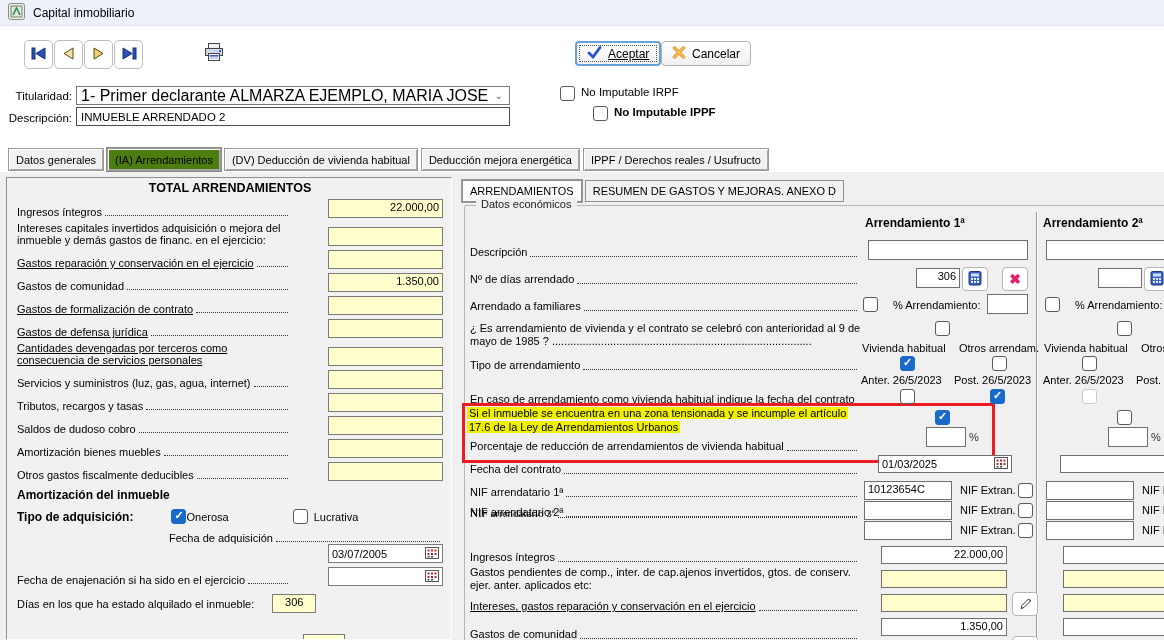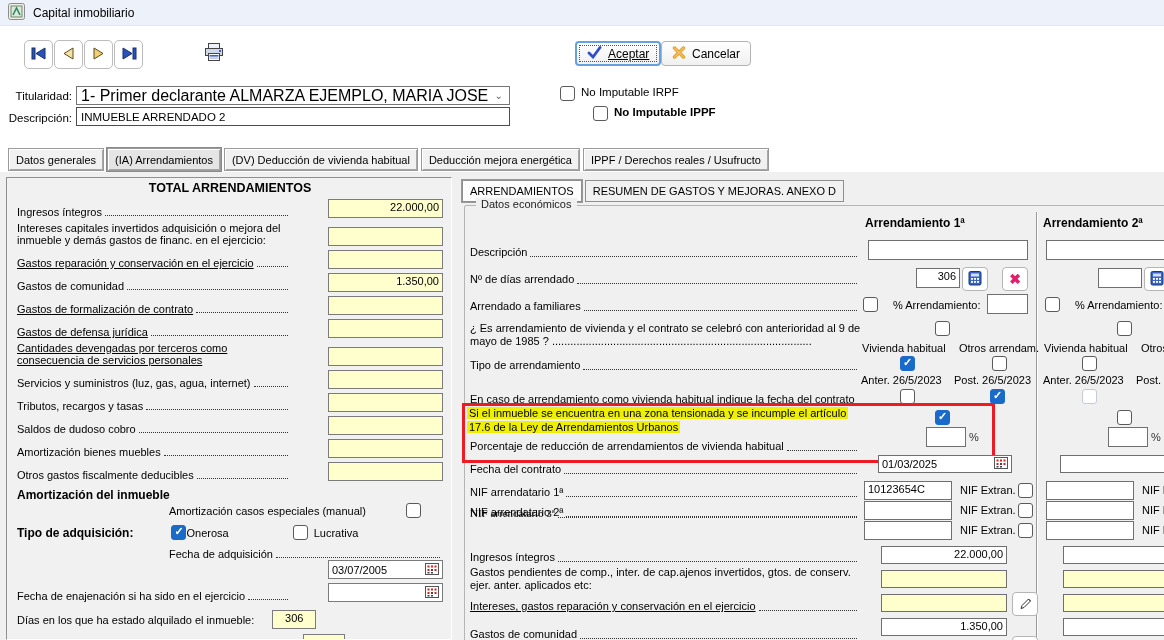--- a/index.html
+++ b/index.html
@@ -33,21 +33,21 @@
   .cb.checked,.cbi.checked{background:#1a6bc9;border-color:#1a6bc9;}
   .cb.checked::after,.cbi.checked::after{content:"✓";position:absolute;left:2px;top:-1px;color:#fff;
        font-size:11px;font-weight:bold;}
   .cb.dis{border-color:#c3cbd4;}
   .hcheck{position:absolute;display:flex;gap:6px;font-size:11.5px;}
   
   .maintabs{position:absolute;left:8px;top:148px;display:flex;gap:3px;}
   .mtab{height:21px;display:flex;align-items:center;padding:0 7px;background:#f1f1f1;
         border:1px solid #9a9a9a;box-shadow:inset 1px 1px 0 #ffffff, inset -1px -1px 0 #a8a8a8;
         font-size:11px;cursor:pointer;white-space:nowrap;}
-  .mtab.active{box-shadow:0 0 0 1px #8a8a8a, inset 1px 1px 0 #ffffff, inset -1px -1px 0 #a8a8a8;background:#e5e5e5;}
+  .mtab.active{box-shadow:0 0 0 1px #8a8a8a, inset 1px 1px 0 #ffffff, inset -1px -1px 0 #a8a8a8;background:#4d7c0f;}
   
   .content{position:absolute;left:0;top:172px;width:1164px;height:468px;background:#f0f0f0;}
   
   .lp{position:absolute;left:6px;top:5px;width:446px;height:463px;background:#f1f1f1;
       border:1px solid;border-color:#8f8f8f #ffffff #ffffff #8f8f8f;box-sizing:border-box;
       padding:3px 8px 0 10px;overflow:hidden;}
   .lp-title{text-align:center;font-weight:bold;font-size:12.5px;margin-bottom:3px;}
   .lrow{display:flex;align-items:flex-end;margin-top:4px;}
   .llab{width:274px;display:flex;align-items:flex-end;line-height:12px;flex:none;}
   .llab::after{content:"";flex:1;border-bottom:1px dotted #333;margin:0 3px 2px 3px;min-width:6px;}
@@ -244,24 +244,20 @@
         <div class="lfield"></div>
       </div>
       <div class="lrow">
         <div class="llab">
             <span class="lt">Otros gastos fiscalmente deducibles</span>
           </div>
         <div class="lfield"></div>
       </div>
 
       <div class="lsechead">Amortización del inmueble</div>
-      <div class="lflex" style="margin-top:1px;">
-        <span style="margin-left:152px;">Amortización casos especiales (manual)</span>
-        <span class="cbi" style="margin-left:auto;margin-right:22px;"></span>
-      </div>
       <div class="lflex" style="margin-top:7px;">
         <span style="font-weight:bold;font-size:12px;">Tipo de adquisición:</span>
         <span class="cbi checked" style="margin-left:38px;"></span>
         <span style="">Onerosa</span>
         <span class="cbi" style="margin-left:64px;"></span>
         <span style="margin-left:6px;">Lucrativa</span>
       </div>
       <div class="lrow" style="margin-top:8px;flex-direction:column;">
         <div class="llab">
             <span class="lt">Fecha de adquisición</span>

